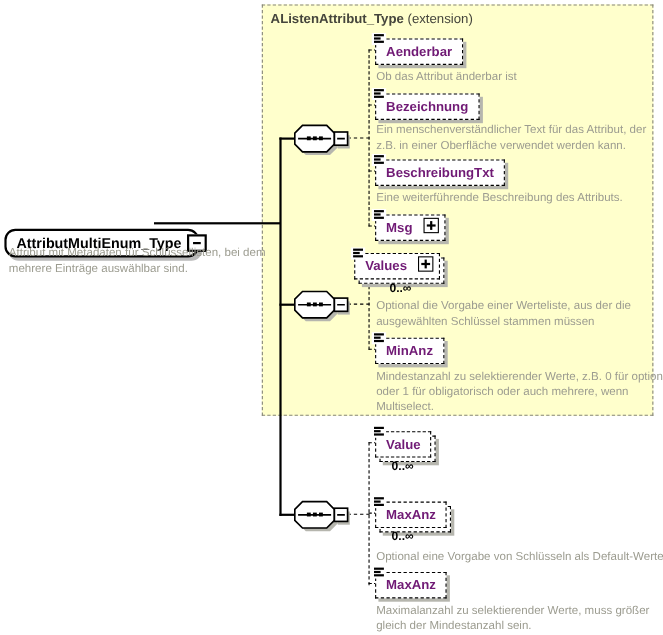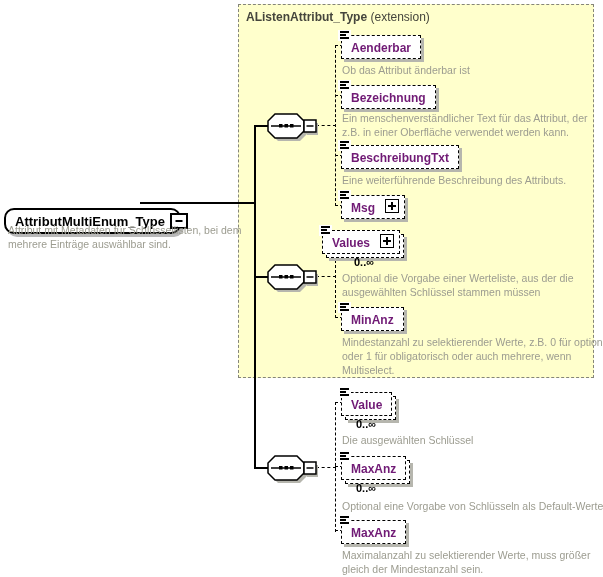--- a/index.html
+++ b/index.html
@@ -201,21 +201,20 @@
     <div class="el">
       <span class="elicon">
           <i class="l1"></i>
           <i class="l2"></i>
           <i class="l3"></i>
         </span>
       <span class="ename">Value</span>
     </div>
   </div>
   <div class="occ" style="left:356px;top:418px;">0..∞</div>
-  <div class="desc" style="left:342px;top:433px;width:262px;">Die ausgewählten Schlüssel</div>
 
   <div class="multiwrap" style="left:341px;top:456px;">
     <div class="el">
       <span class="elicon">
           <i class="l1"></i>
           <i class="l2"></i>
           <i class="l3"></i>
         </span>
       <span class="ename">MaxAnz</span>
     </div>

